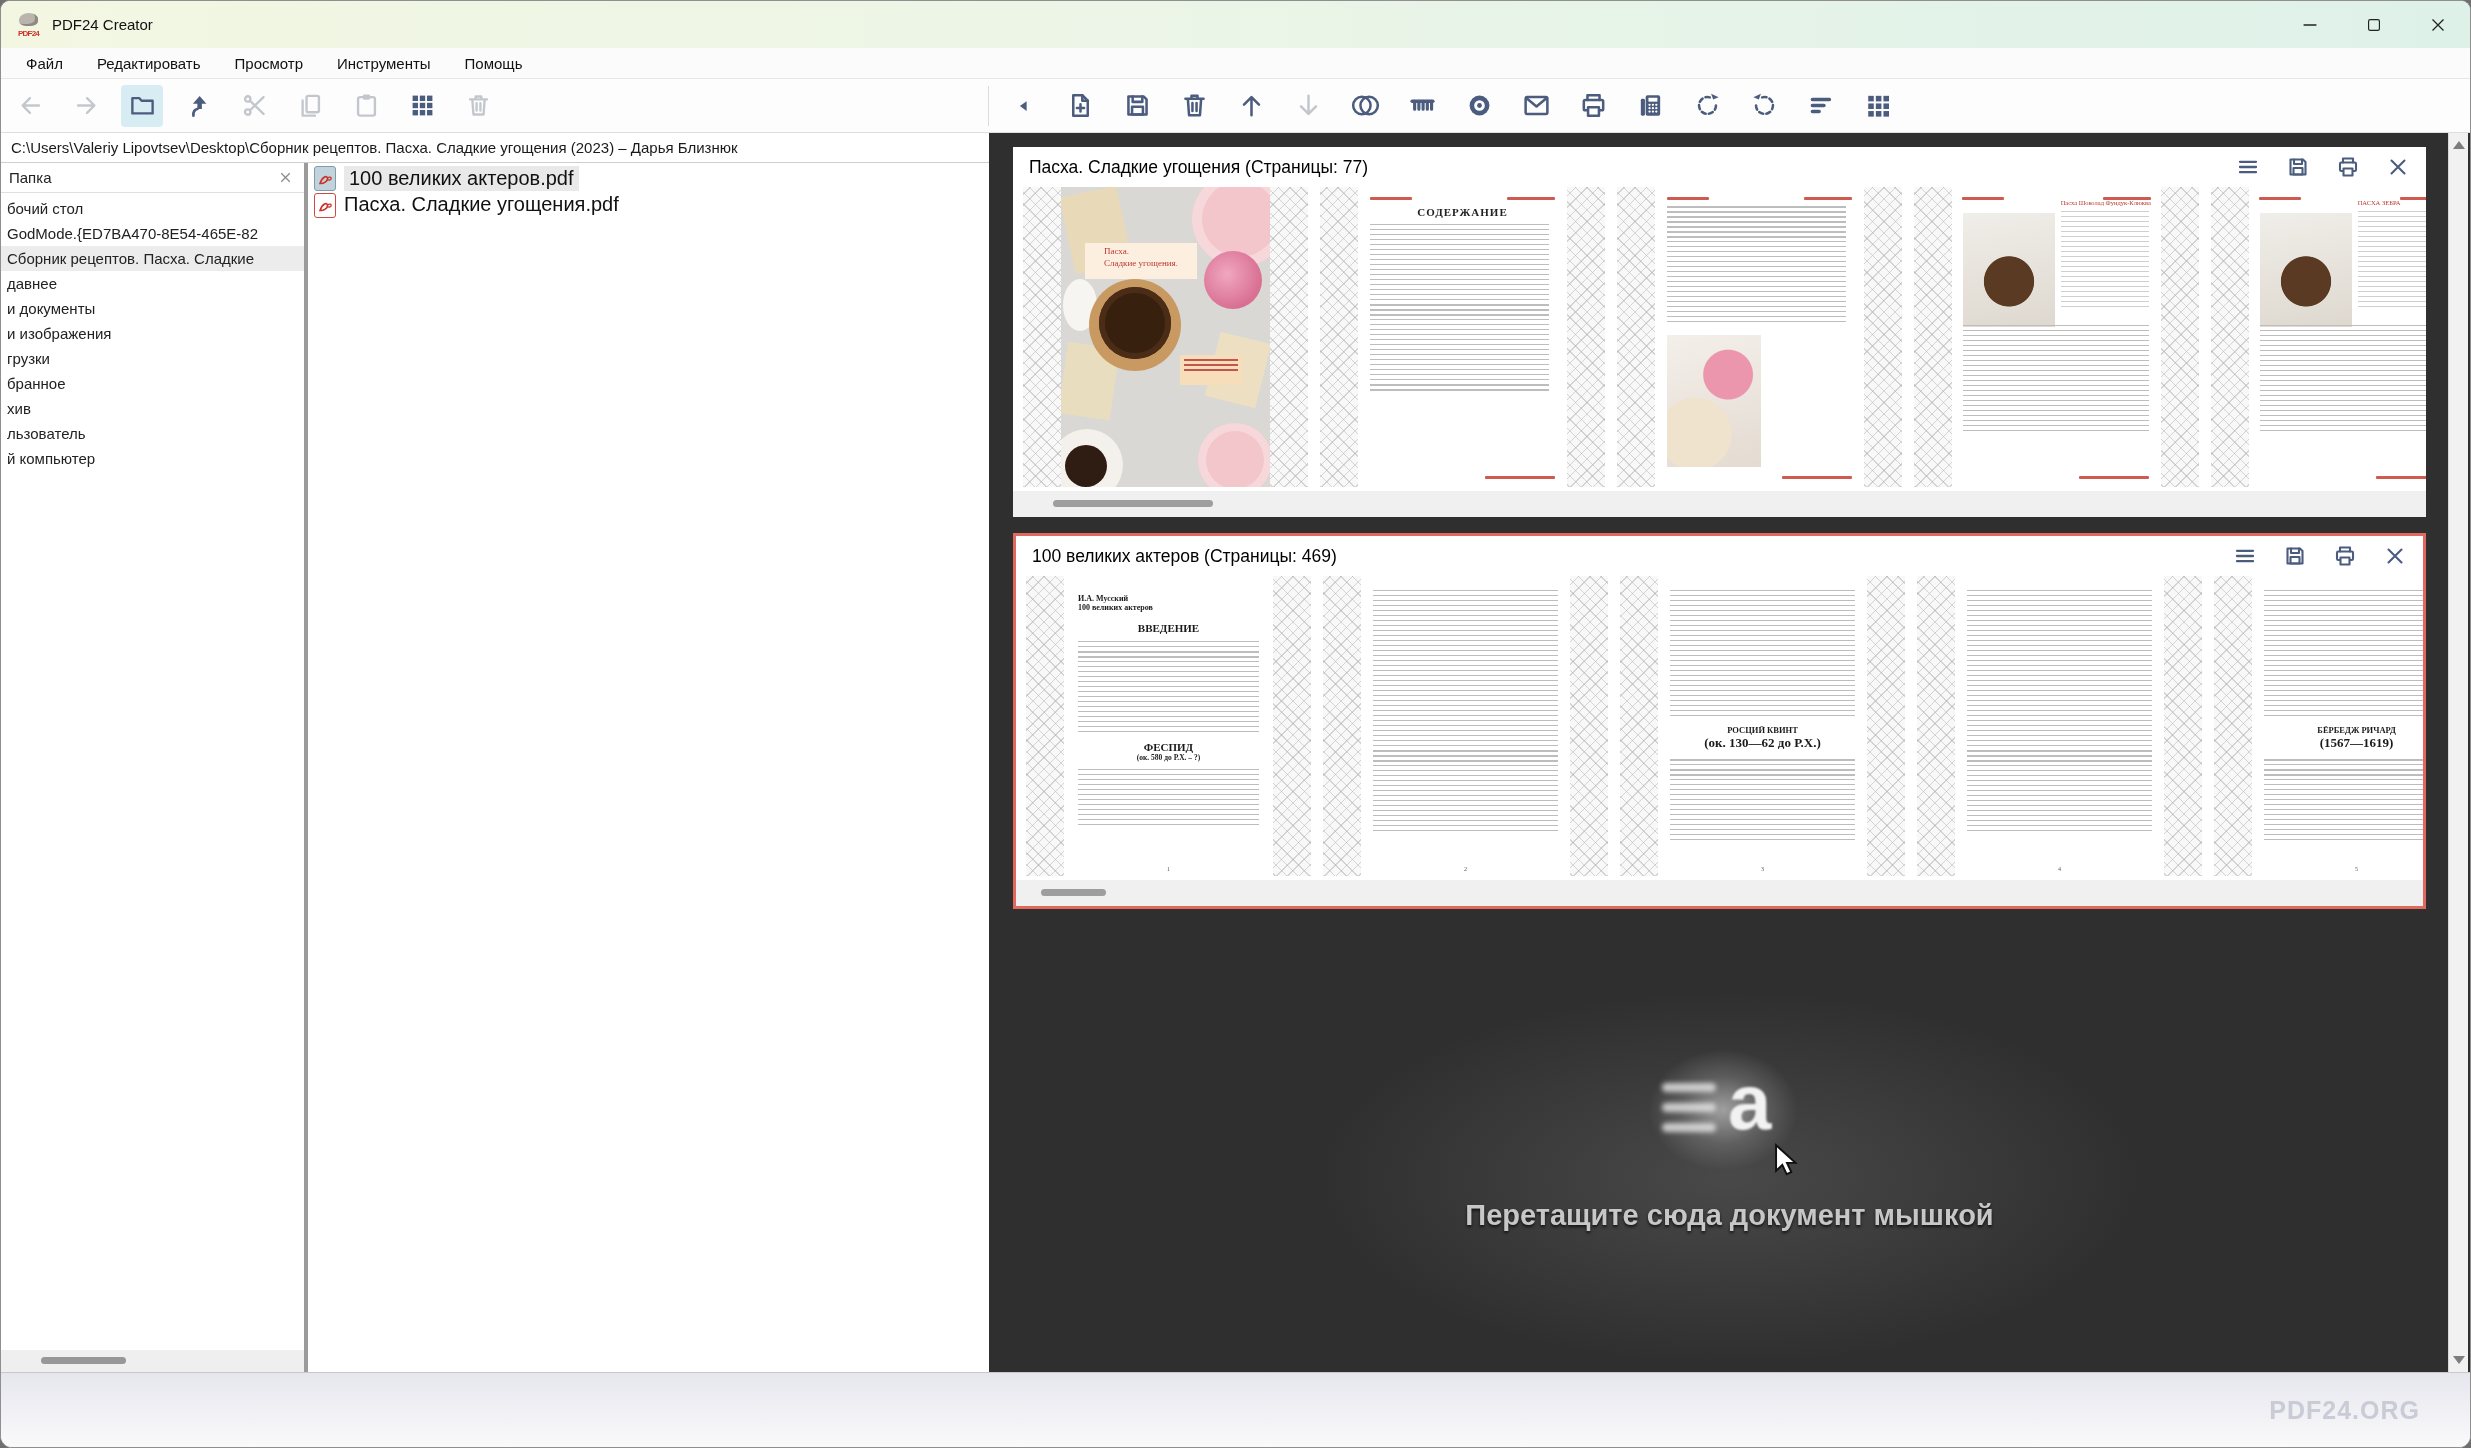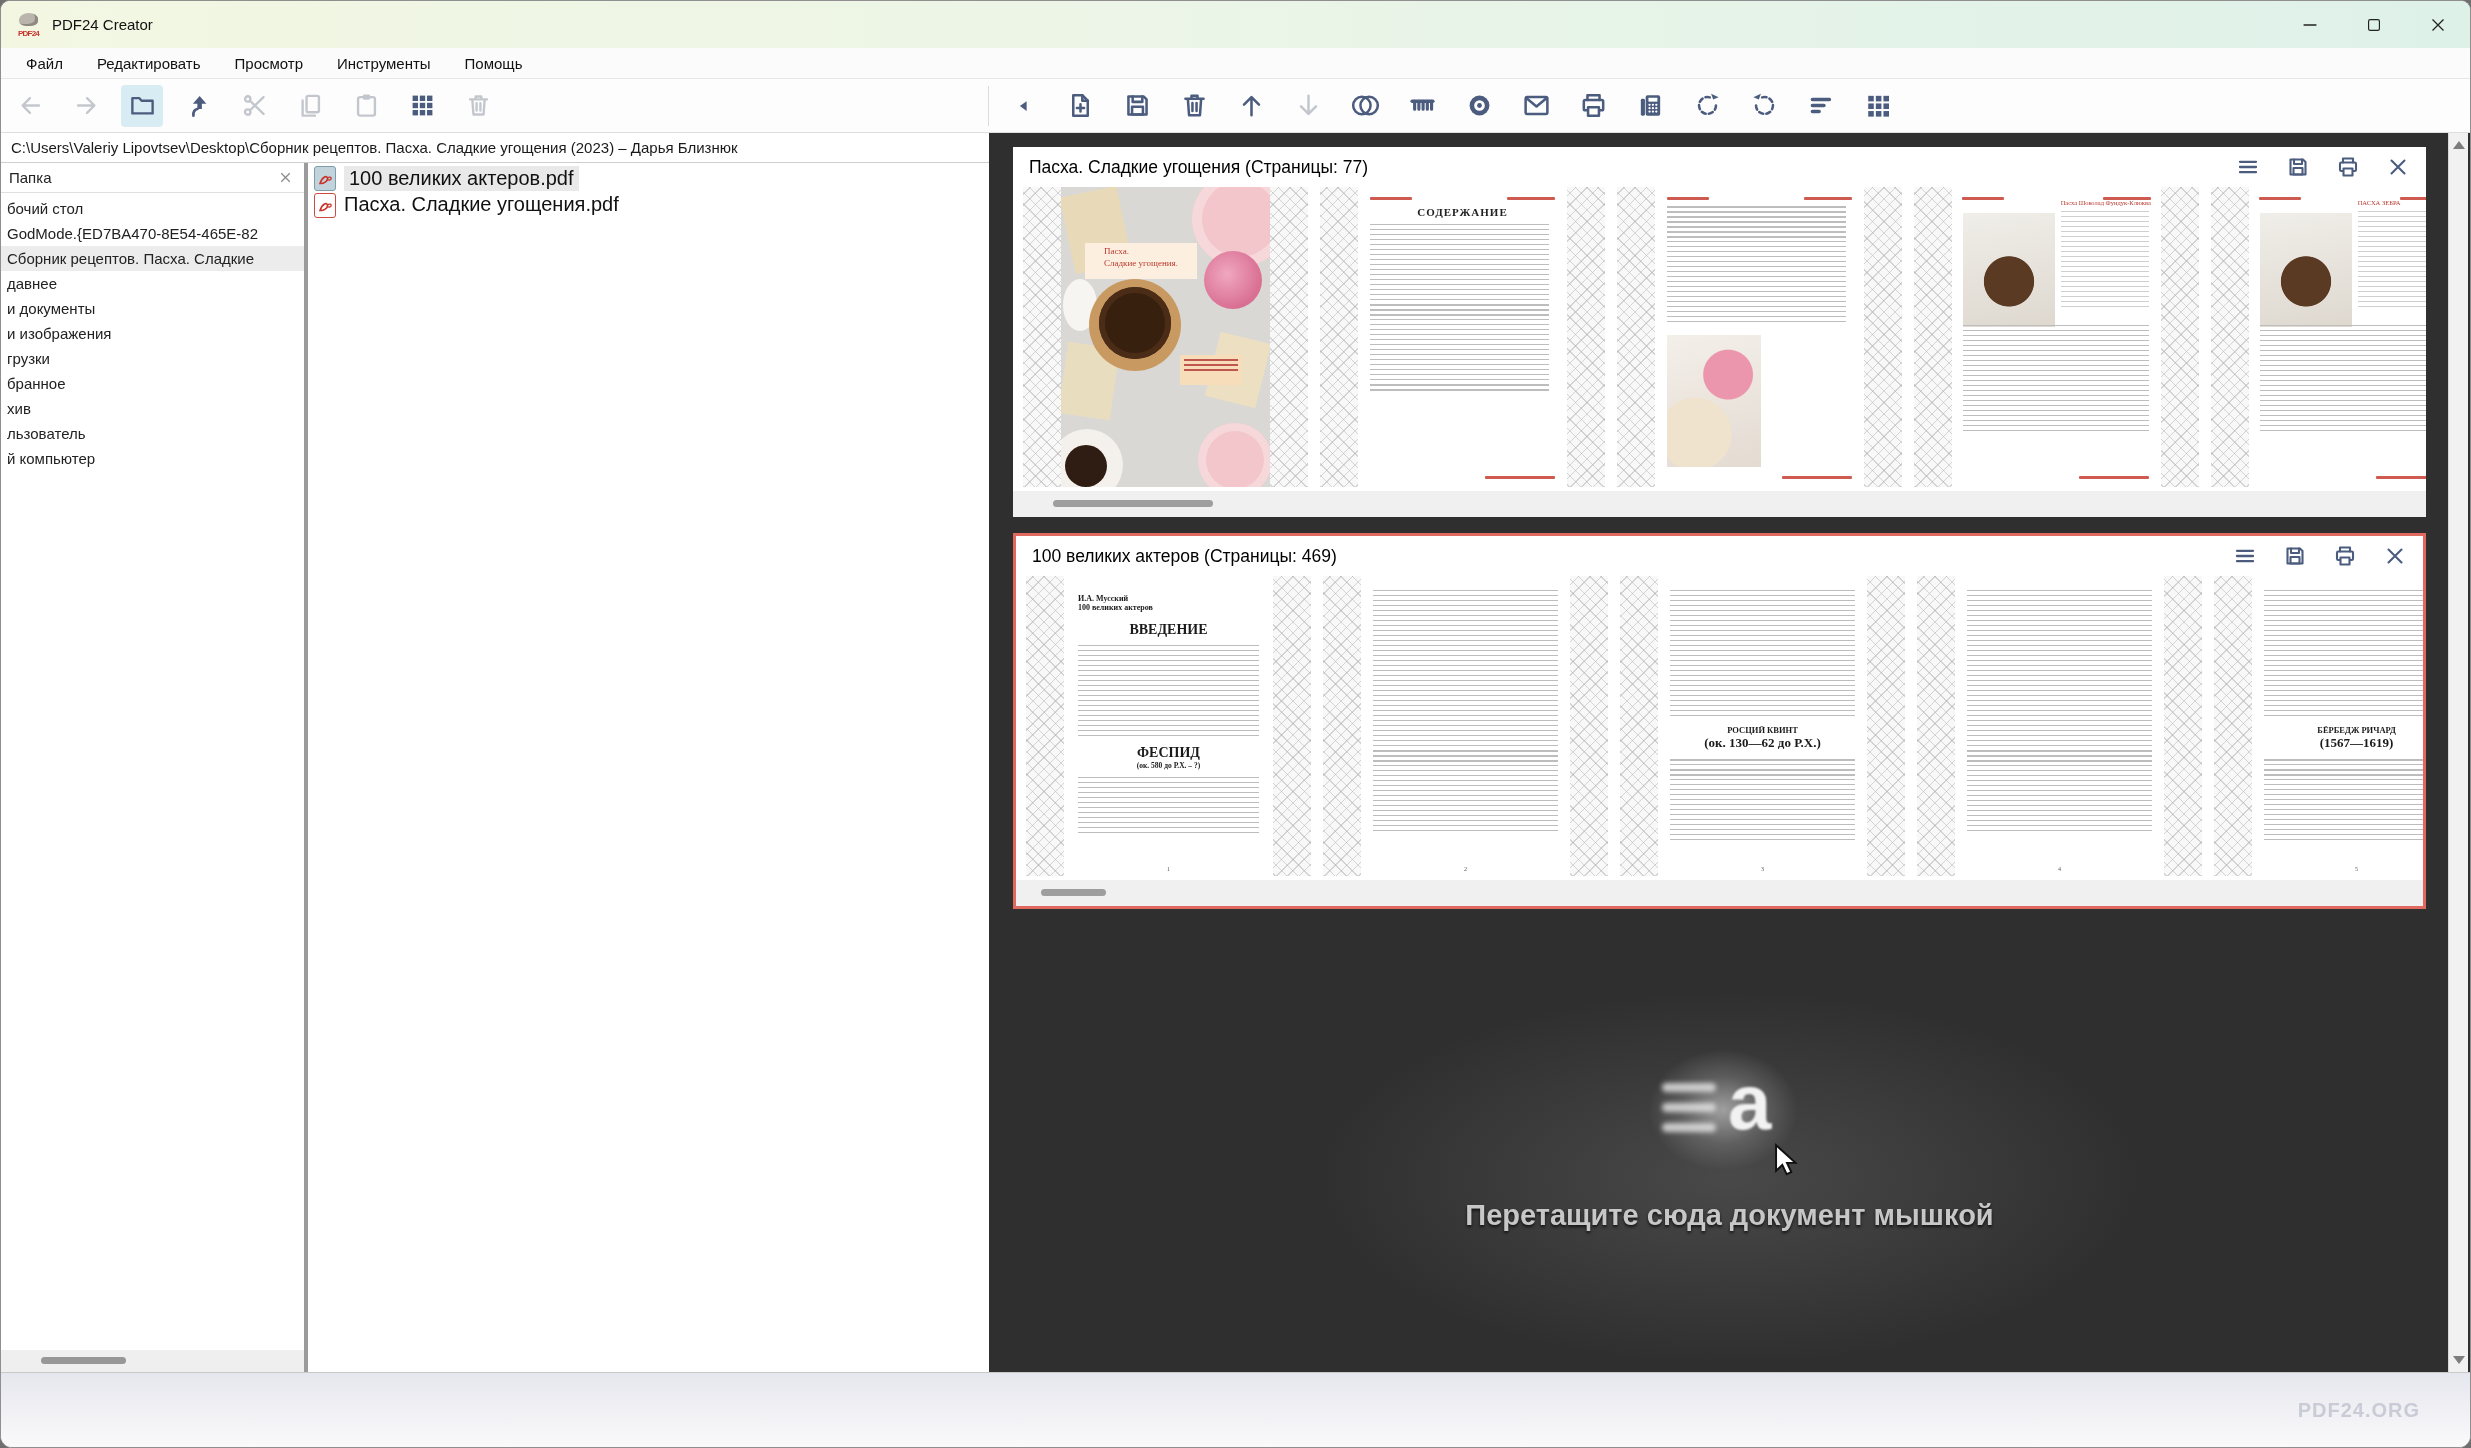--- a/index.html
+++ b/index.html
@@ -117,21 +117,21 @@
   .recipe{padding:10px;}
   .photo-tl{position:absolute;left:11px;top:26px;width:44%;height:38%;
     background:radial-gradient(circle at 50% 60%,#5a3a22 0 30%,transparent 31%),
                linear-gradient(170deg,#f0eee9,#ded8cf);}
   .r-head{position:absolute;left:52%;top:12px;right:10px;font-size:6.5px;color:#b93a30;white-space:nowrap;overflow:hidden;}
   .r-ing{position:absolute;left:52%;top:24px;right:12px;height:96px;}
   .r-body{position:absolute;left:11px;top:46%;right:12px;height:36%;}
   .title-page{padding:18px 14px;}
   .tp-author{font-size:8px;font-weight:bold;}
   .tp-book{font-size:8px;font-weight:bold;margin-bottom:10px;}
-  .tp-h{text-align:center;font-size:14px;font-weight:bold;margin:4px 0 7px;}
+  .tp-h{text-align:center;font-size:11px;font-weight:bold;margin:4px 0 7px;}
   .tp-lines1{height:92px;margin-bottom:8px;}
   .tp-lines2{height:60px;margin-top:7px;}
   .tp-dates{text-align:center;font-size:7.5px;font-weight:bold;}
   .textpg{padding:14px 12px;}
   .textpg .full{height:245px;}
   .texth{padding:14px 12px;}
   .texth .top{height:128px;margin-bottom:7px;}
   .texth .bottom{height:84px;margin-top:7px;}
   .th-h{text-align:center;font-size:8.5px;font-weight:bold;}
   .th-d{text-align:center;font-size:13px;font-weight:bold;margin-bottom:8px;}
@@ -152,21 +152,21 @@
   .drop-text{position:relative;margin-top:28px;font-size:29px;font-weight:bold;color:#c7c7c7;
     text-shadow:0 2px 3px rgba(0,0,0,.7);}
   
   .panel-vscroll{position:absolute;top:0;right:2px;bottom:0;width:20px;background:#f1f1f1;border-left:1px solid #d8d8d8;}
   .vs-arrow{position:absolute;left:4px;width:0;height:0;border-left:6px solid transparent;border-right:6px solid transparent;}
   .vs-up{top:8px;border-bottom:8px solid #7d7d7d;}
   .vs-down{bottom:8px;border-top:8px solid #7d7d7d;}
   
   .statusbar{flex:0 0 75px;display:flex;align-items:center;justify-content:flex-end;padding-right:50px;
     background:linear-gradient(#e6e6ee,#fafafb);border-top:1px solid #c9c9c9;}
-  .watermark{font-size:20px;font-weight:bold;color:#c9cbd6;letter-spacing:1px;}
+  .watermark{font-size:25px;font-weight:bold;color:#c9cbd6;letter-spacing:1px;}
 </style>
 </head>
 <body>
 
 <div class="window">
 
   <div class="titlebar">
     <div class="app-icon">
       <div class="critter"></div>
       <div class="brand">PDF24</div>

